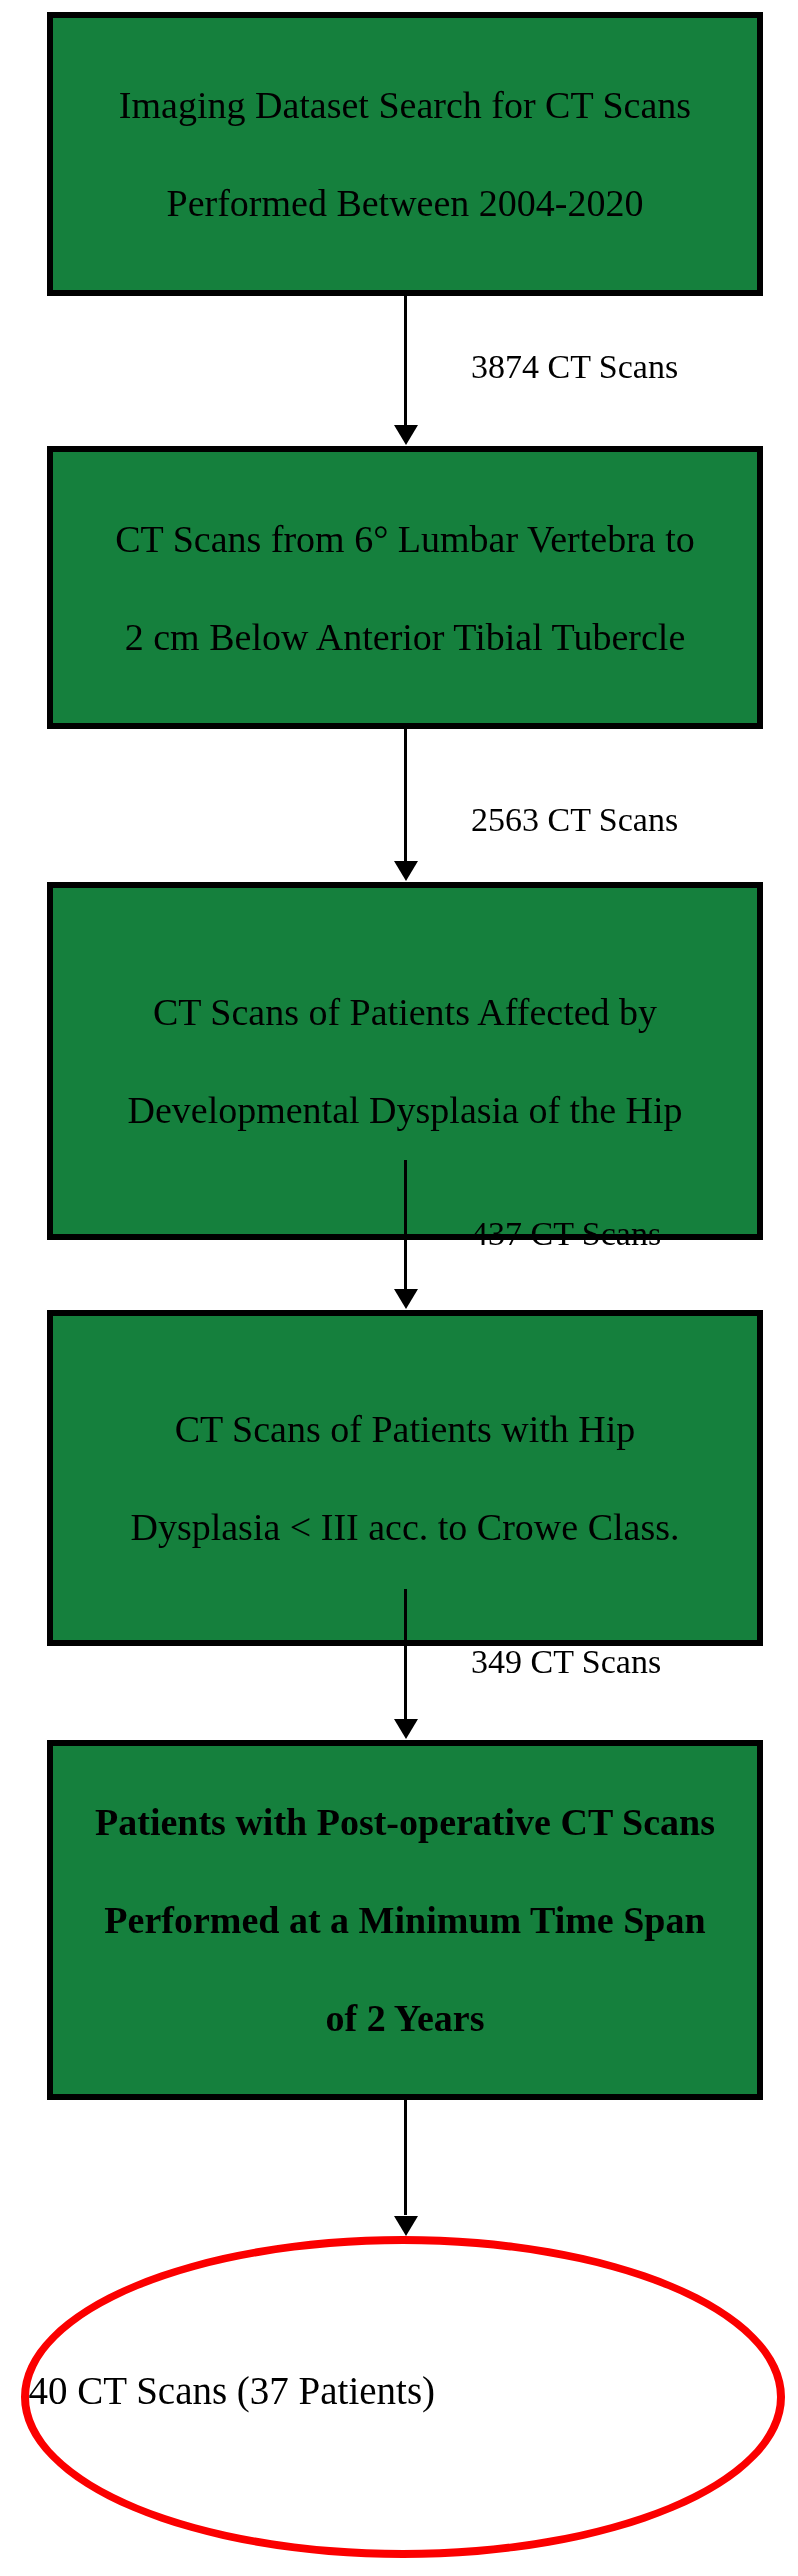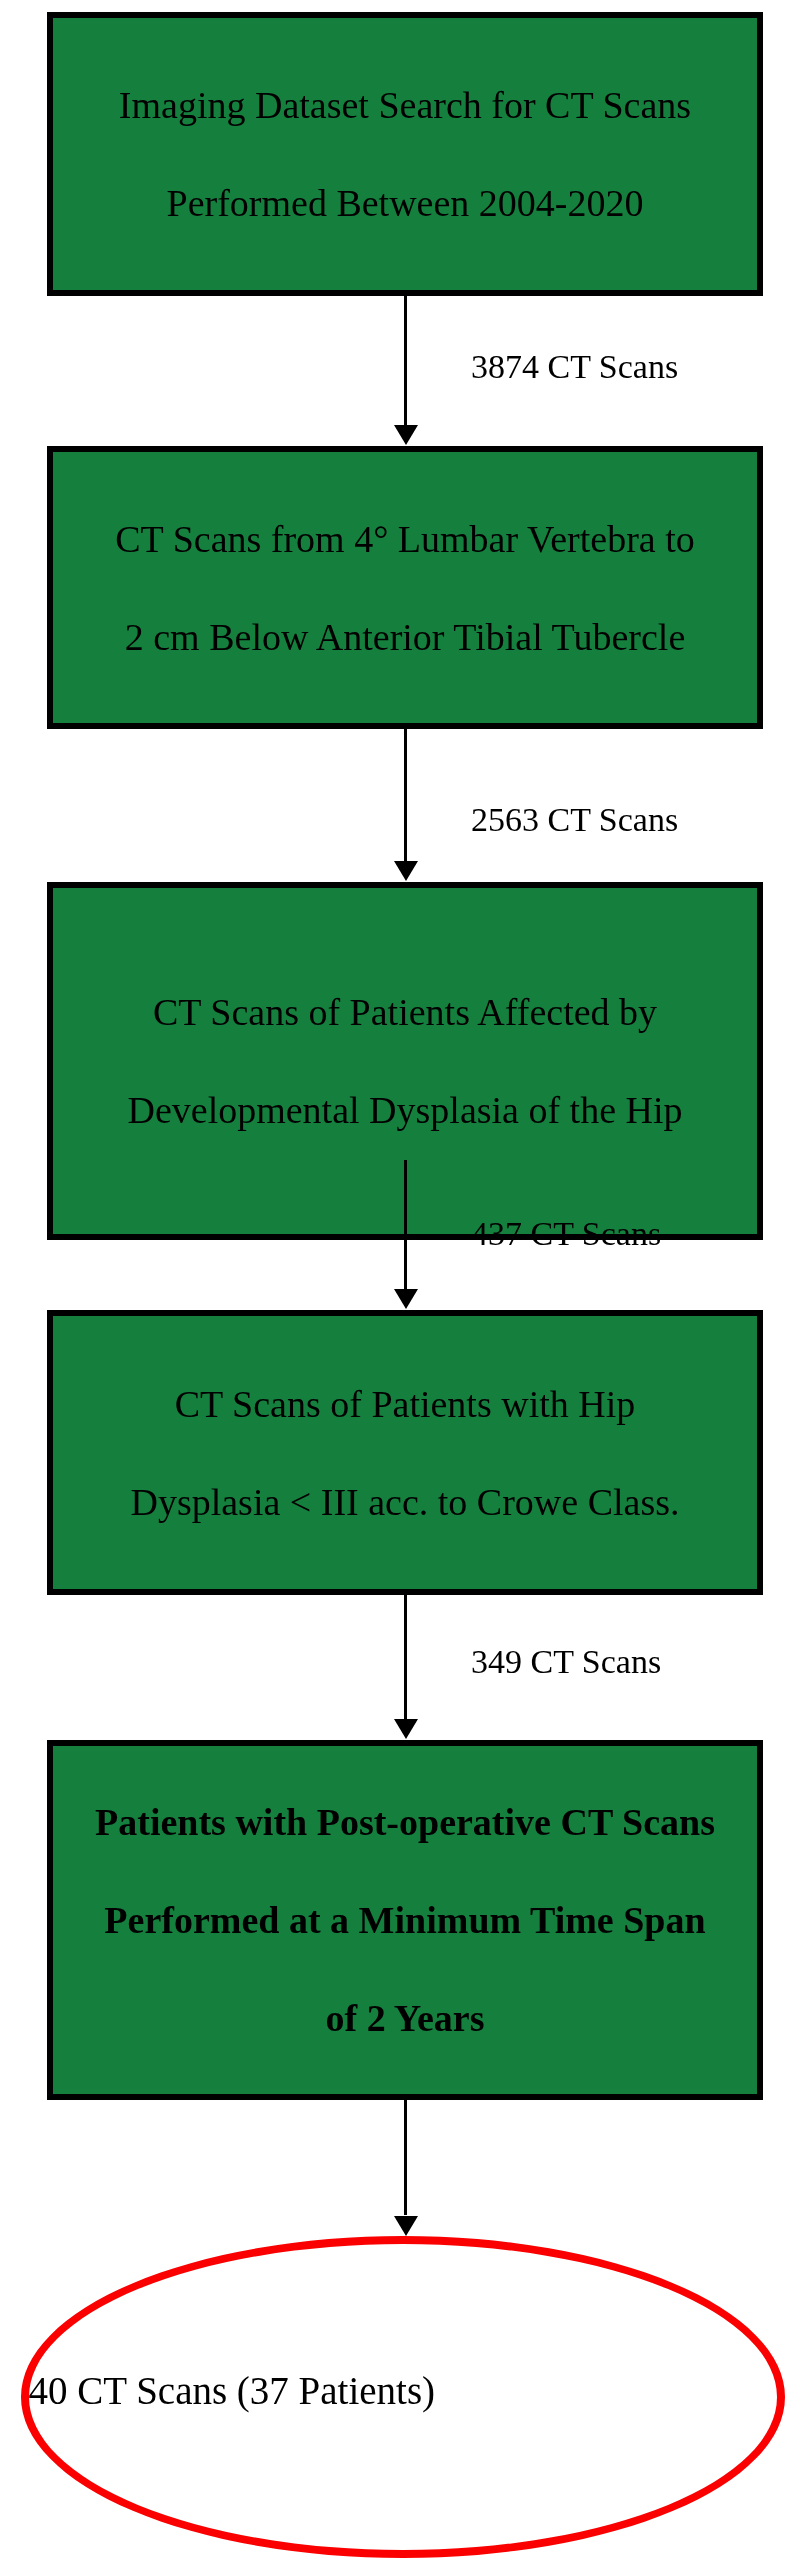--- a/index.html
+++ b/index.html
@@ -86,38 +86,38 @@
   <div class="flow-box" style="top:12px; height:284px;">
     <span class="line">Imaging Dataset Search for CT Scans</span>
     <span class="line">Performed Between 2004-2020</span>
   </div>
 
   <div class="arrow-line" style="top:296px; height:130px;"></div>
   <div class="arrow-head" style="top:425px;"></div>
   <div class="arrow-label" style="top:344px;">3874 CT Scans</div>
 
   <div class="flow-box" style="top:446px; height:283px;">
-    <span class="line">CT Scans from 4° Lumbar Vertebra to</span>
+    <span class="line">CT Scans from 6° Lumbar Vertebra to</span>
     <span class="line">2 cm Below Anterior Tibial Tubercle</span>
   </div>
 
   <div class="arrow-line" style="top:729px; height:132px;"></div>
   <div class="arrow-head" style="top:861px;"></div>
   <div class="arrow-label" style="top:779px;margin-top:18px;">2563 CT Scans</div>
 
   <div class="flow-box" style="top:882px; height:358px;">
     <span class="line">CT Scans of Patients Affected by</span>
     <span class="line">Developmental Dysplasia of the Hip</span>
   </div>
 
   <div class="arrow-line" style="top:1160px; height:129px;"></div>
   <div class="arrow-head" style="top:1289px;"></div>
   <div class="arrow-label" style="top:1211px;">437 CT Scans</div>
 
-  <div class="flow-box" style="top:1310px; height:285px;">
+  <div class="flow-box" style="top:1310px; height:336px;">
     <span class="line">CT Scans of Patients with Hip</span>
     <span class="line">Dysplasia &lt; III acc. to Crowe Class.</span>
   </div>
 
   <div class="arrow-line" style="top:1589px; height:130px;"></div>
   <div class="arrow-head" style="top:1719px;"></div>
   <div class="arrow-label" style="top:1639px;">349 CT Scans</div>
 
   <div class="flow-box" style="top:1740px; height:360px;font-weight:bold;">
     <span class="line">Patients with Post-operative CT Scans</span>

